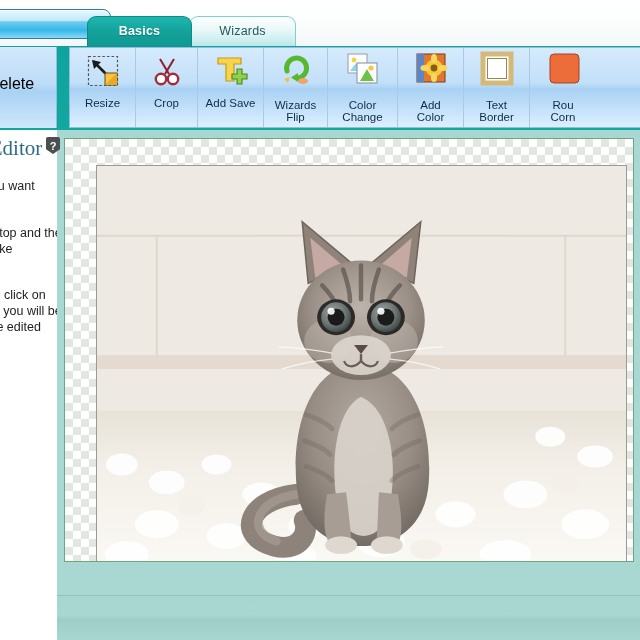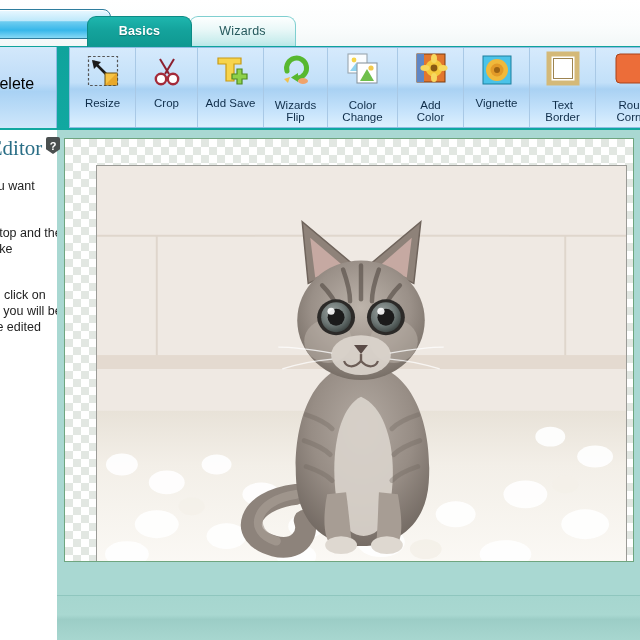--- a/index.html
+++ b/index.html
@@ -264,31 +264,20 @@
               <ellipse cx="21" cy="26.5" rx="3" ry="4.6"></ellipse>
               <ellipse cx="12" cy="17" rx="4.6" ry="3"></ellipse>
               <ellipse cx="30" cy="17" rx="4.6" ry="3"></ellipse>
             </g>
           </svg>
         </div>
         <div class="tlabel">Add
 Color</div>
       </div>
 
-      <div class="tool" style="width:66px">
-        <div class="ticon">
-          <svg viewBox="0 0 36 36">
-            <rect x="4" y="3" width="28" height="28" fill="#4bc3e8" stroke="#1d7f9e" stroke-width="1"></rect>
-            <circle cx="18" cy="17" r="11" fill="#f0b93b"></circle>
-            <circle cx="18" cy="17" r="6.5" fill="#e29a28"></circle>
-            <circle cx="18" cy="17" r="3" fill="#9c6414"></circle>
-          </svg>
-        </div>
-        <div class="tlabel">Vignette</div>
-      </div>
 
       <div class="tool two" style="width:66px">
         <div class="ticon" style="margin-top:-2px">
           <svg viewBox="0 0 36 36">
             <rect x="4" y="3" width="28" height="29" fill="#ffffff" stroke="#b89a5e" stroke-width="1"></rect>
             <rect x="4" y="3" width="28" height="29" fill="none" stroke="#d4b978" stroke-width="5"></rect>
             <rect x="8.5" y="7.5" width="19" height="20" fill="#ffffff" stroke="#9d8450" stroke-width="1"></rect>
           </svg>
         </div>
         <div class="tlabel">Text

